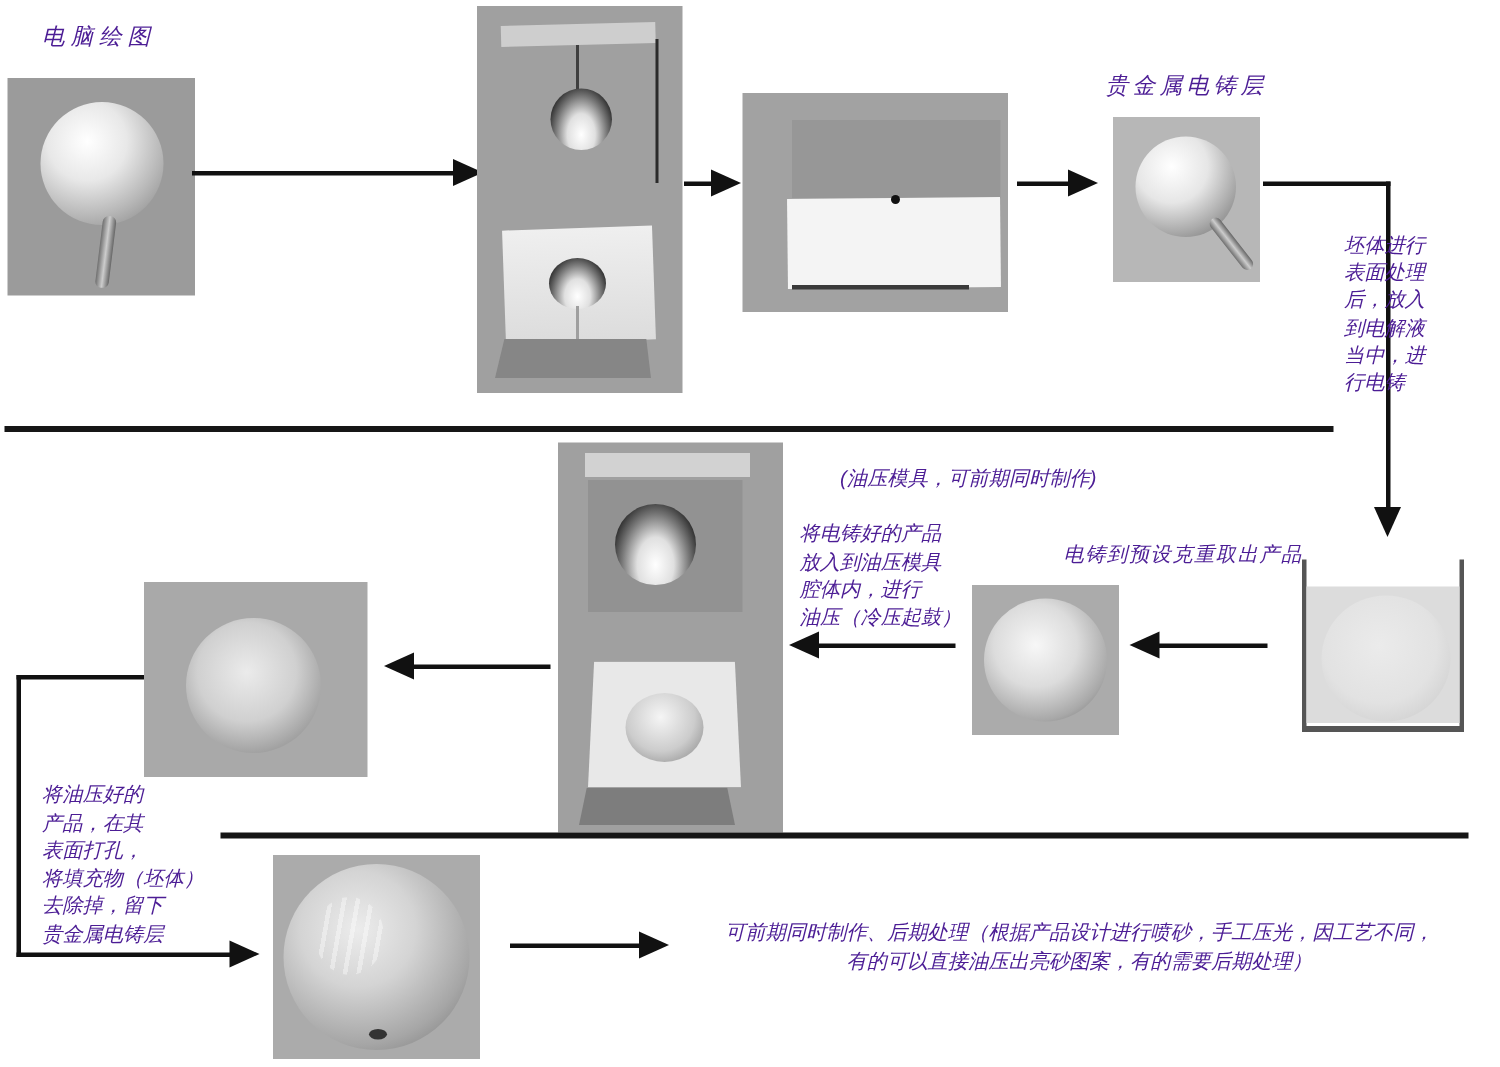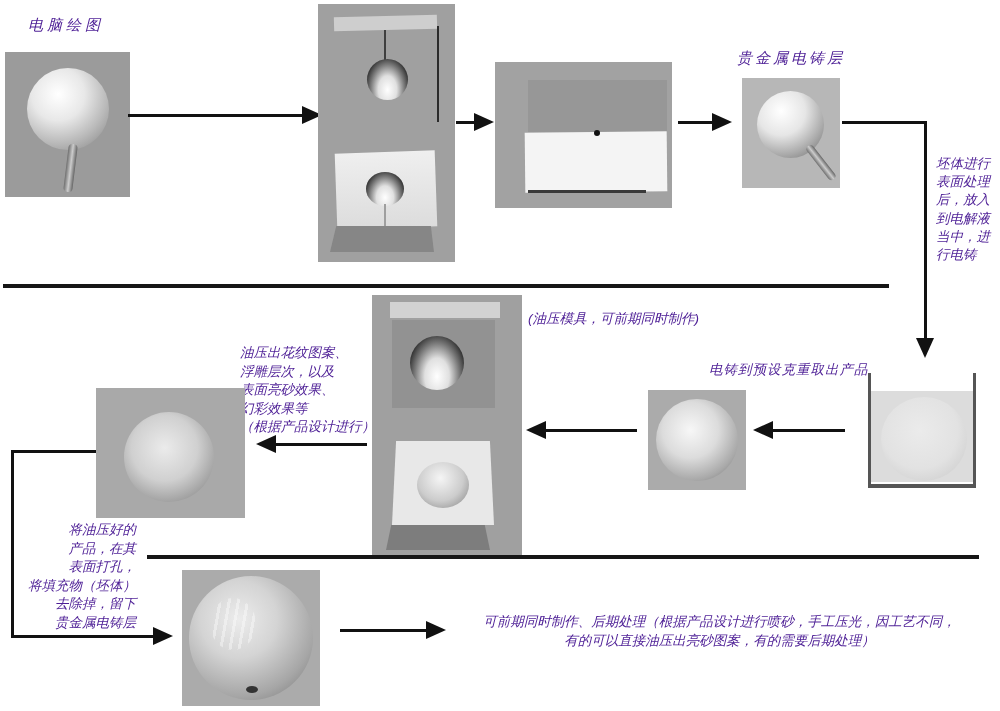--- a/index.html
+++ b/index.html
@@ -71,21 +71,21 @@
   <div class="imgbox" style="left:742px;top:78px;width:98px;height:110px;background:#b7b7b7;">
     <div class="sphere" style="left:15px;top:13px;width:67px;height:67px;
                 background:radial-gradient(circle at 36% 30%, #ffffff, #e6e6e6 38%, #ababab 68%, #6e6e6e 97%);"></div>
     <div class="stem" style="left:62px;top:68px;width:8px;height:42px;transform:rotate(-38deg);transform-origin:top center;"></div>
   </div>
 
   <div class="hline" style="left:842px;top:121px;width:85px;"></div>
   <div class="vline" style="left:924px;top:121px;height:218px;"></div>
   <div class="head-d" style="left:916px;top:338px;"></div>
 
-  <div class="txt" style="left:936px;top:155px;width:62px;line-height:18.2px;">坯体进行
+  <div class="txt" style="left:896px;top:155px;width:62px;line-height:18.2px;">坯体进行
 表面处理
 后，放入
 到电解液
 当中，进
 行电铸</div>
 
   <div class="divider" style="left:3px;top:284px;width:886px;"></div>
 
   <div style="position:absolute;left:868px;top:373px;width:108px;height:115px;
               border-left:3px solid #555;border-right:3px solid #555;border-bottom:4px solid #555;box-sizing:border-box;">
@@ -97,58 +97,57 @@
   <div class="txt" style="left:709px;top:361px;letter-spacing:1px;">电铸到预设克重取出产品</div>
 
   <div class="hline" style="left:772px;top:429px;width:73px;"></div>
   <div class="head-l" style="left:753px;top:421px;"></div>
 
   <div class="imgbox" style="left:648px;top:390px;width:98px;height:100px;background:#ababab;">
     <div class="sphere" style="left:8px;top:9px;width:82px;height:82px;
                 background:radial-gradient(circle at 42% 38%, #f7f7f7, #dcdcdc 40%, #a8a8a8 72%, #656565 98%);"></div>
   </div>
 
-  <div class="txt" style="left:528px;top:310px;">(油压模具，可前期同时制作)</div>
+  <div class="txt" style="left:560px;top:310px;">(油压模具，可前期同时制作)</div>
 
+  <div class="txt" style="left:533px;top:347px;line-height:18.5px;">将电铸好的产品
+放入到油压模具
+腔体内，进行
+油压（冷压起鼓）</div>
 
   <div class="hline" style="left:545px;top:429px;width:92px;"></div>
   <div class="head-l" style="left:526px;top:421px;"></div>
 
   <div class="imgbox" style="left:372px;top:295px;width:150px;height:260px;background:#a0a0a0;">
     <div style="position:absolute;left:18px;top:7px;width:110px;height:16px;background:#d2d2d2;"></div>
     <div style="position:absolute;left:20px;top:25px;width:103px;height:88px;background:#929292;"></div>
     <div class="cavity" style="left:38px;top:41px;width:54px;height:54px;"></div>
     <div style="position:absolute;left:20px;top:146px;width:102px;height:84px;background:#e8e8e8;
                 clip-path:polygon(4% 0,96% 0,100% 100%,0 100%);"></div>
     <div class="sphere" style="left:45px;top:167px;width:52px;height:46px;
                 background:radial-gradient(circle at 45% 35%, #f5f5f5, #cccccc 55%, #929292 90%);"></div>
     <div style="position:absolute;left:14px;top:230px;width:104px;height:25px;background:#7d7d7d;
                 clip-path:polygon(5% 0,95% 0,100% 100%,0 100%);"></div>
   </div>
 
-  <div class="txt" style="left:240px;top:344px;line-height:18.5px;">油压出花纹图案、
-浮雕层次，以及
-表面亮砂效果、
-幻彩效果等
-（根据产品设计进行）</div>
 
   <div class="hline" style="left:275px;top:443px;width:92px;"></div>
   <div class="head-l" style="left:256px;top:435px;"></div>
 
   <div class="imgbox" style="left:96px;top:388px;width:149px;height:130px;background:#a9a9a9;">
     <div class="sphere" style="left:28px;top:24px;width:90px;height:90px;
                 background:radial-gradient(circle at 45% 40%, #ebebeb, #d0d0d0 45%, #a0a0a0 75%, #707070 100%);"></div>
   </div>
 
   <div class="hline" style="left:11px;top:450px;width:85px;"></div>
   <div class="vline" style="left:11px;top:450px;height:188px;"></div>
   <div class="hline" style="left:11px;top:635px;width:145px;"></div>
   <div class="head-r" style="left:153px;top:627px;"></div>
 
-  <div class="txt" style="left:28px;top:521px;line-height:18.5px;text-align:right;">将油压好的
+  <div class="txt" style="left:28px;top:521px;line-height:18.5px;">将油压好的
 产品，在其
 表面打孔，
 将填充物（坯体）
 去除掉，留下
 贵金属电铸层</div>
 
   <div class="divider" style="left:147px;top:555px;width:832px;"></div>
 
   <div class="imgbox" style="left:182px;top:570px;width:138px;height:136px;background:#ababab;">
     <div class="sphere" style="left:7px;top:6px;width:124px;height:124px;

